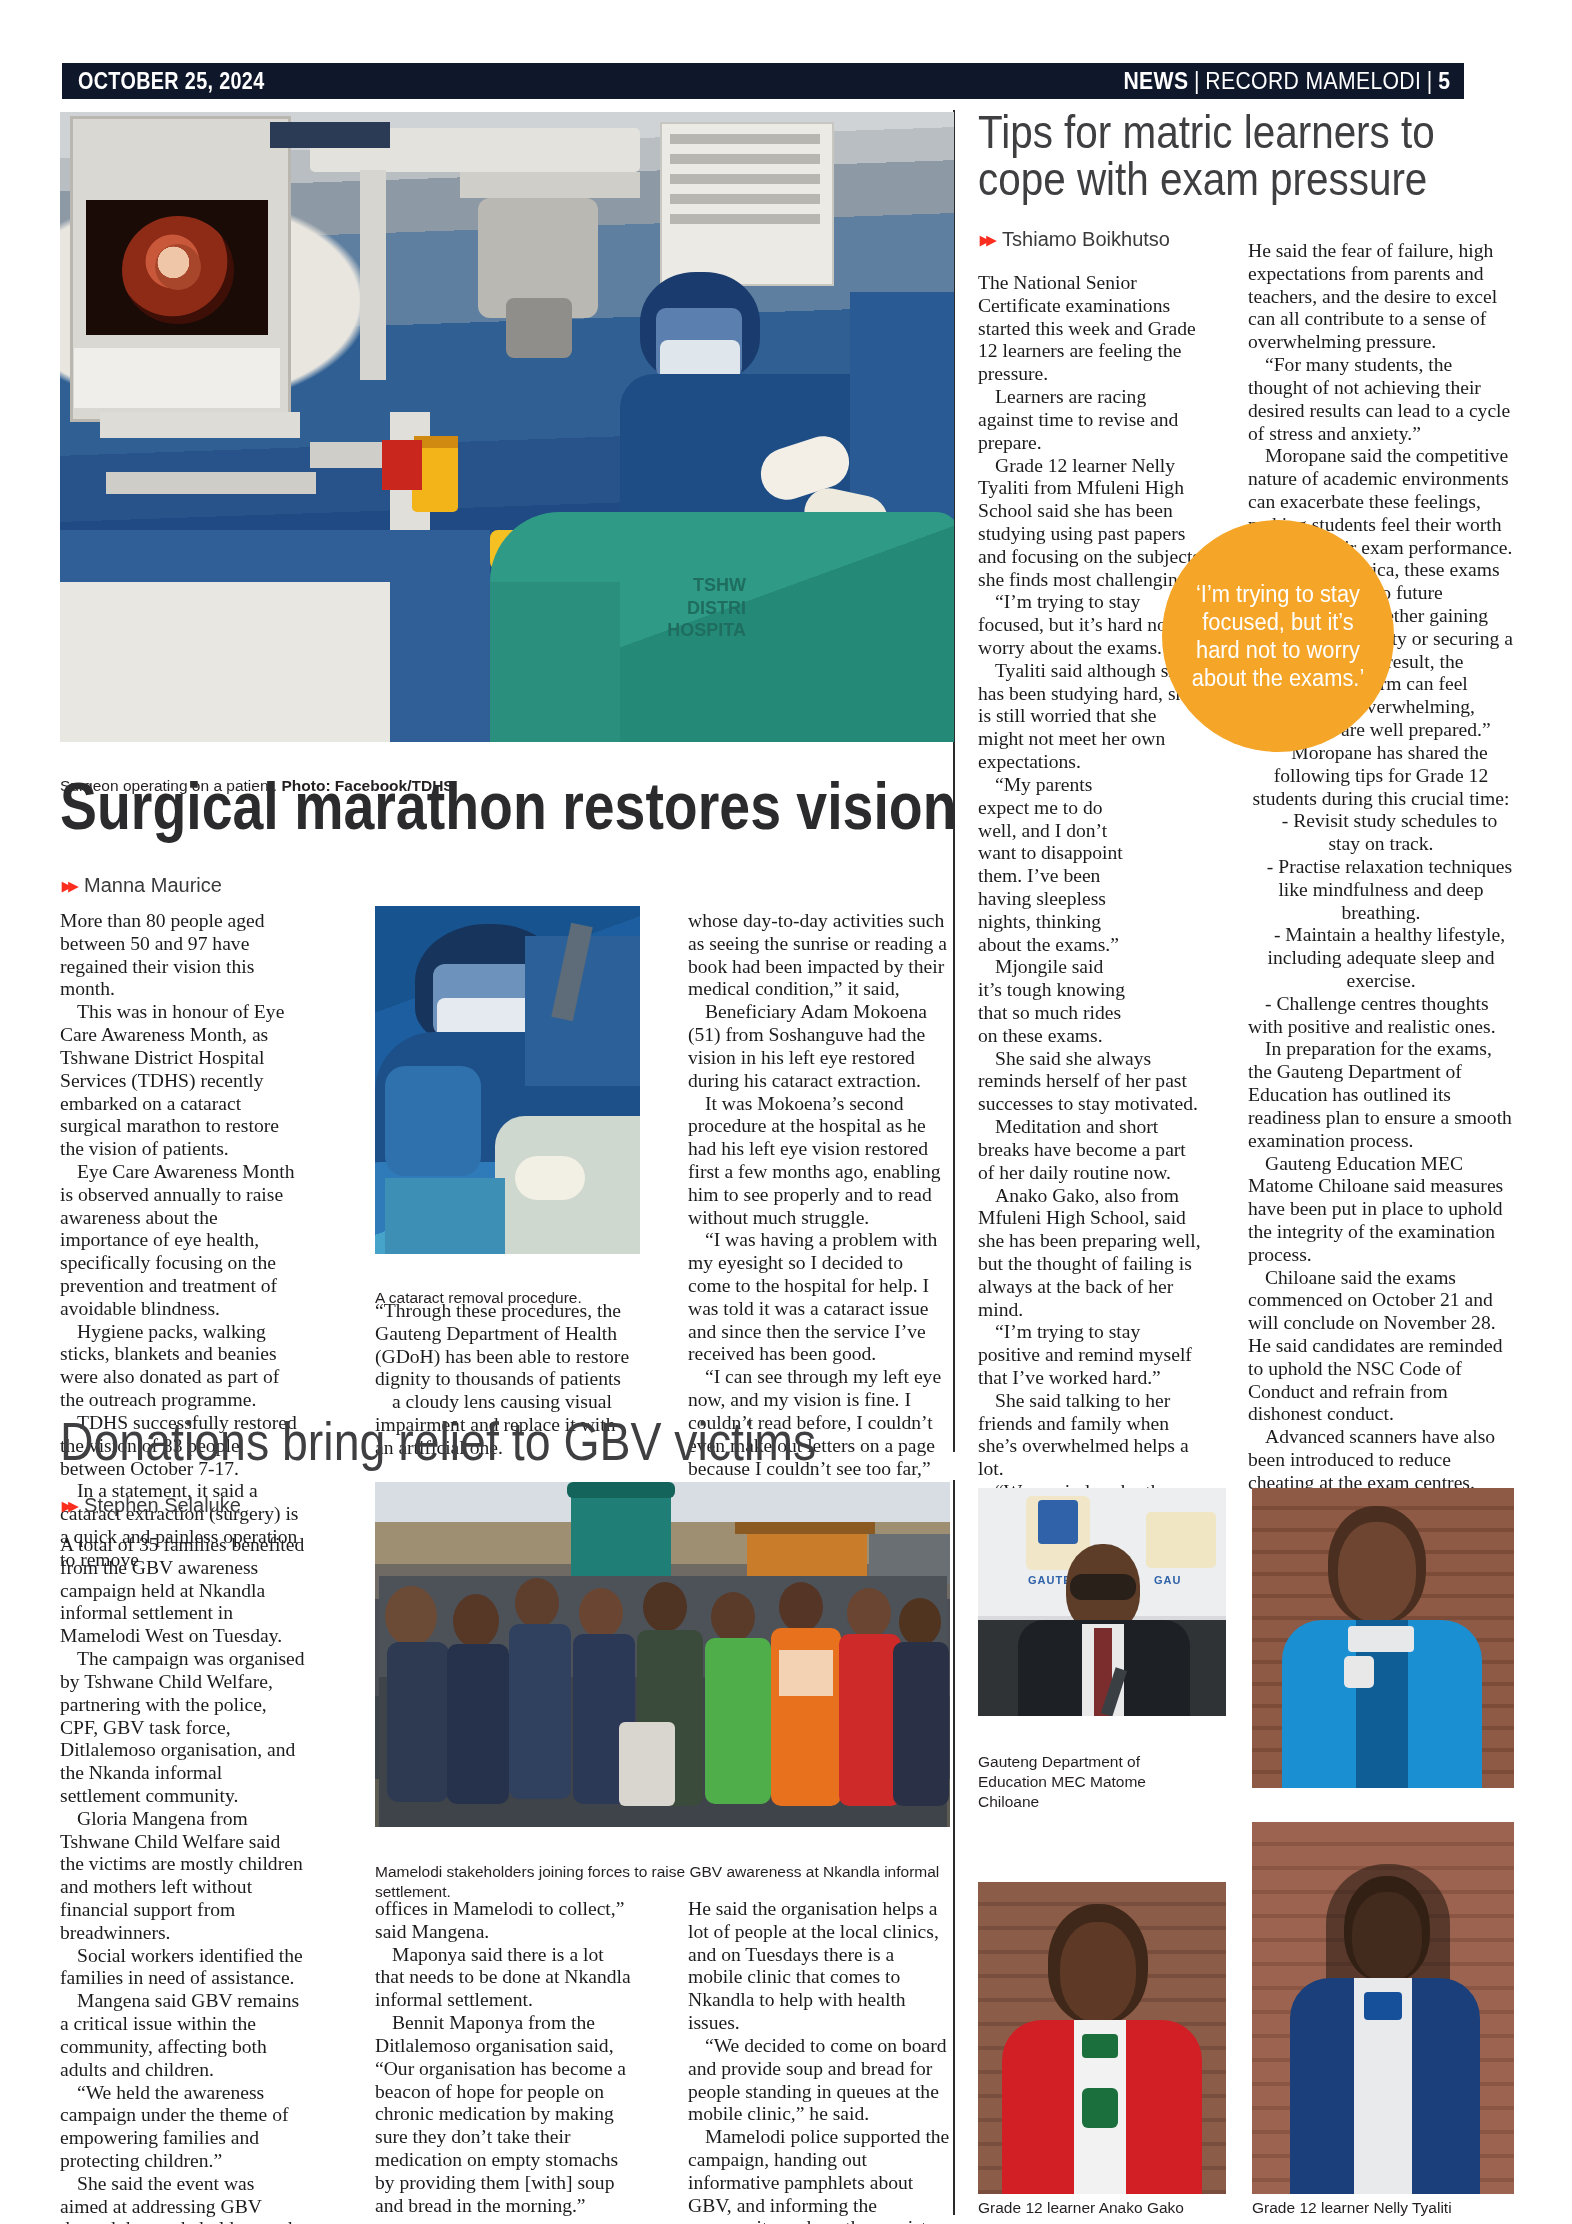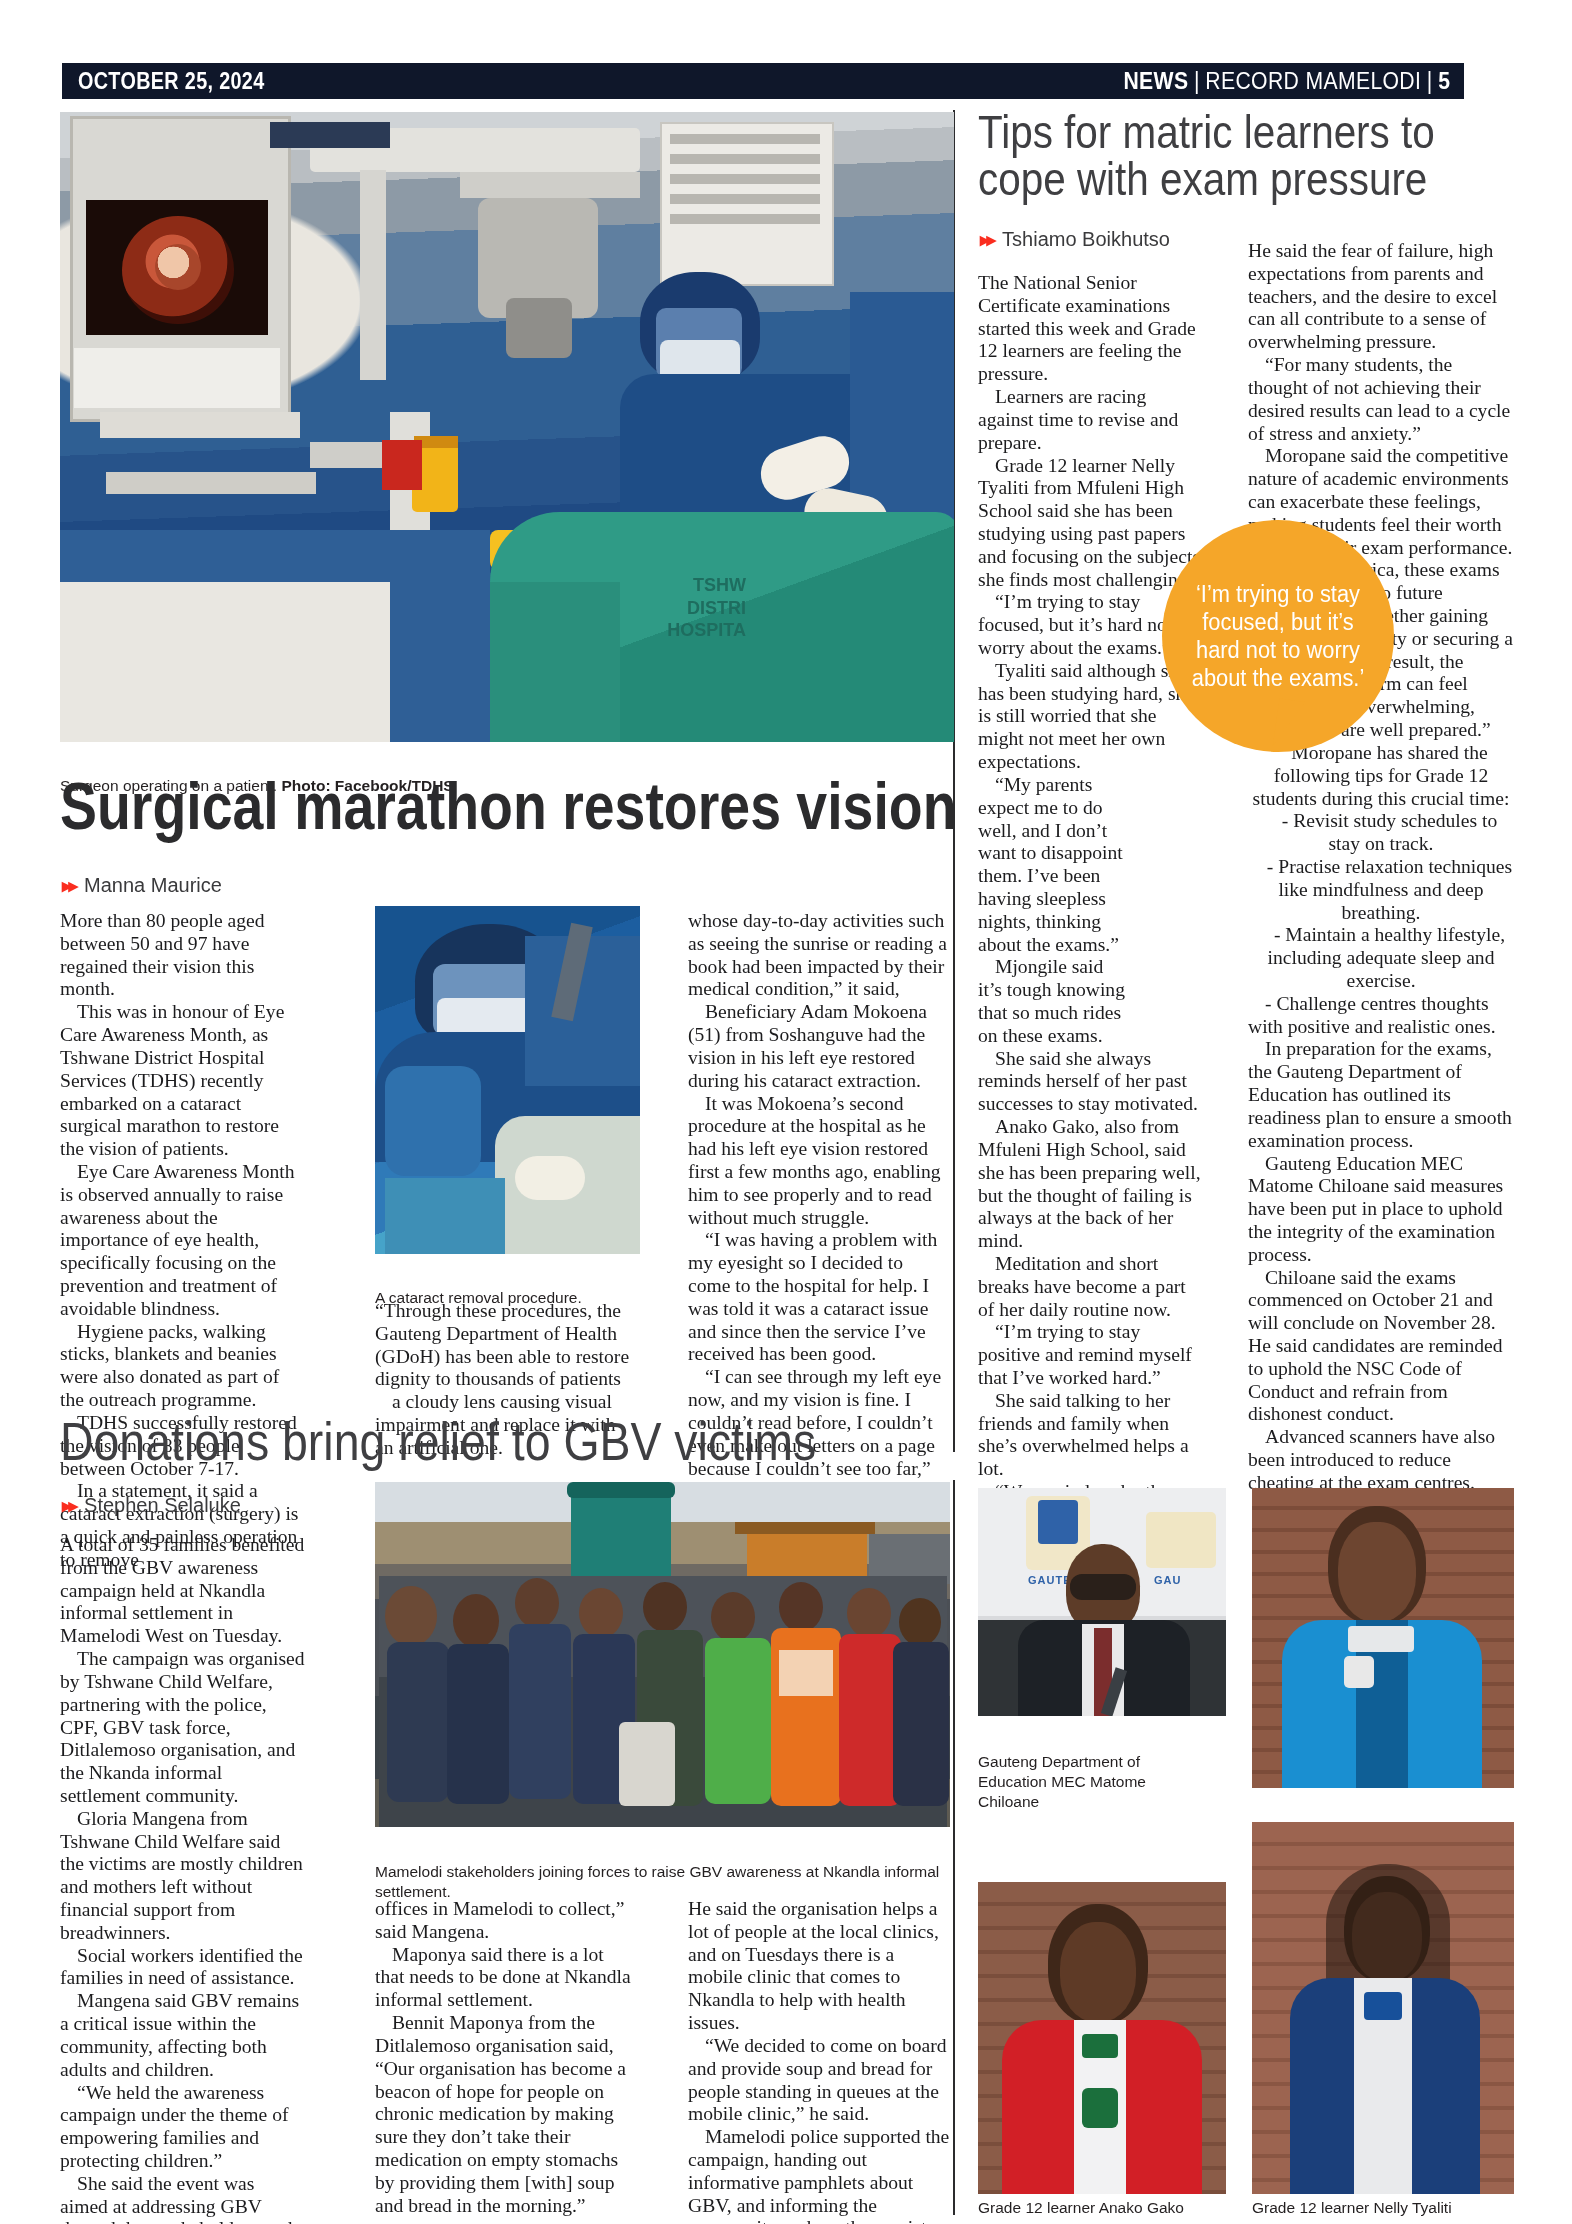--- a/index.html
+++ b/index.html
@@ -241,22 +241,22 @@
 
 <div class="body" style="position:absolute;left:978px;top:272px;width:224px;">
   <p>The National Senior Certificate examinations started this week and Grade 12 learners are feeling the pressure.</p>
   <p>Learners are racing against time to revise and prepare.</p>
   <p>Grade 12 learner Nelly Tyaliti from Mfuleni High School said she has been studying using past papers and focusing on the subjects she finds most challenging.</p>
   <p>“I’m trying to stay focused, but it’s hard not to worry about the exams.”</p>
   <p>Tyaliti said although she has been studying hard, she is still worried that she might not meet her own expectations.</p>
   <p style="width:150px;">“My parents expect me to do well, and I don’t want to disappoint them. I’ve been having sleepless nights, thinking about the exams.”</p>
   <p style="width:150px;">Mjongile said it’s tough knowing that so much rides on these exams.</p>
   <p>She said she always reminds herself of her past successes to stay motivated.</p>
+  <p>Meditation and short breaks have become a part of her daily routine now.</p>
   <p>Anako Gako, also from Mfuleni High School, said she has been preparing well, but the thought of failing is always at the back of her mind.</p>
-  <p>Meditation and short breaks have become a part of her daily routine now.</p>
   <p>“I’m trying to stay positive and remind myself that I’ve worked hard.”</p>
   <p>She said talking to her friends and family when she’s overwhelmed helps a lot.</p>
   <p>“We remind each other that it’s okay to feel anxious, but we’re in this together,” added Gako.</p>
   <p>According to Rosebank College Deputy Dean, Dingaan Moropane, exam pressure can be managed with the right coping strategies.</p>
 </div>
 
 <div class="body" style="position:absolute;left:1248px;top:240px;width:266px;">
   <p>He said the fear of failure, high expectations from parents and teachers, and the desire to excel can all contribute to a sense of overwhelming pressure.</p>
   <p>“For many students, the thought of not achieving their desired results can lead to a cycle of stress and anxiety.”</p>
   <p>Moropane said the competitive nature of academic environments can exacerbate these feelings, making students feel their worth is tied to their exam performance.</p>

